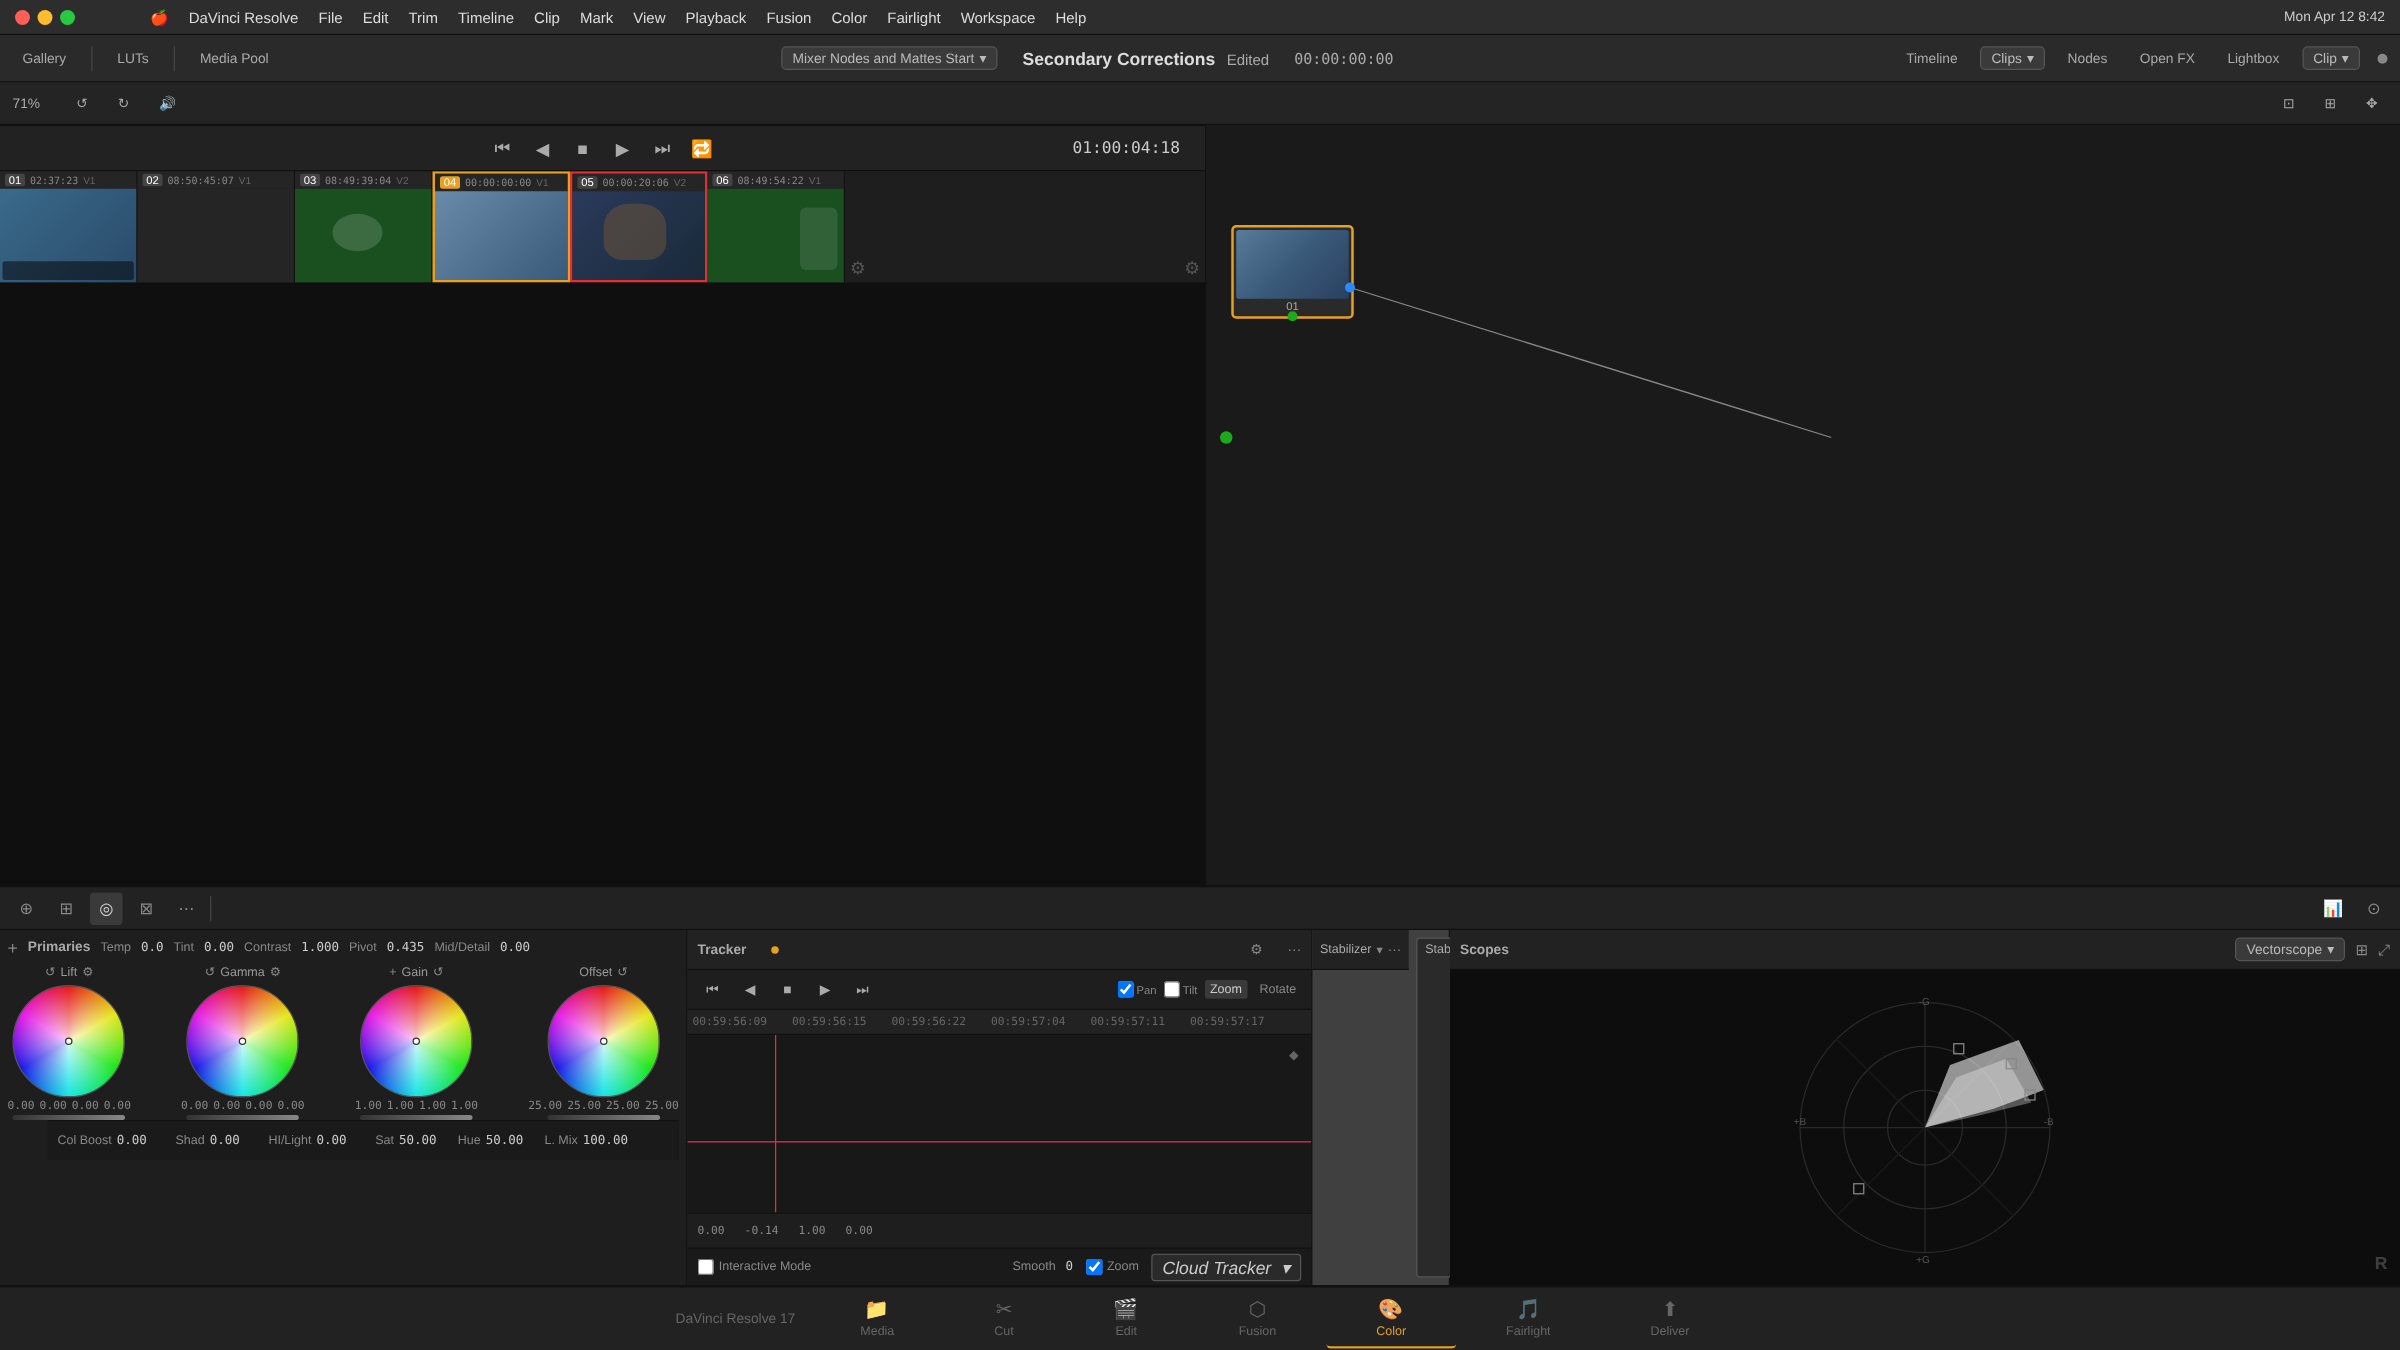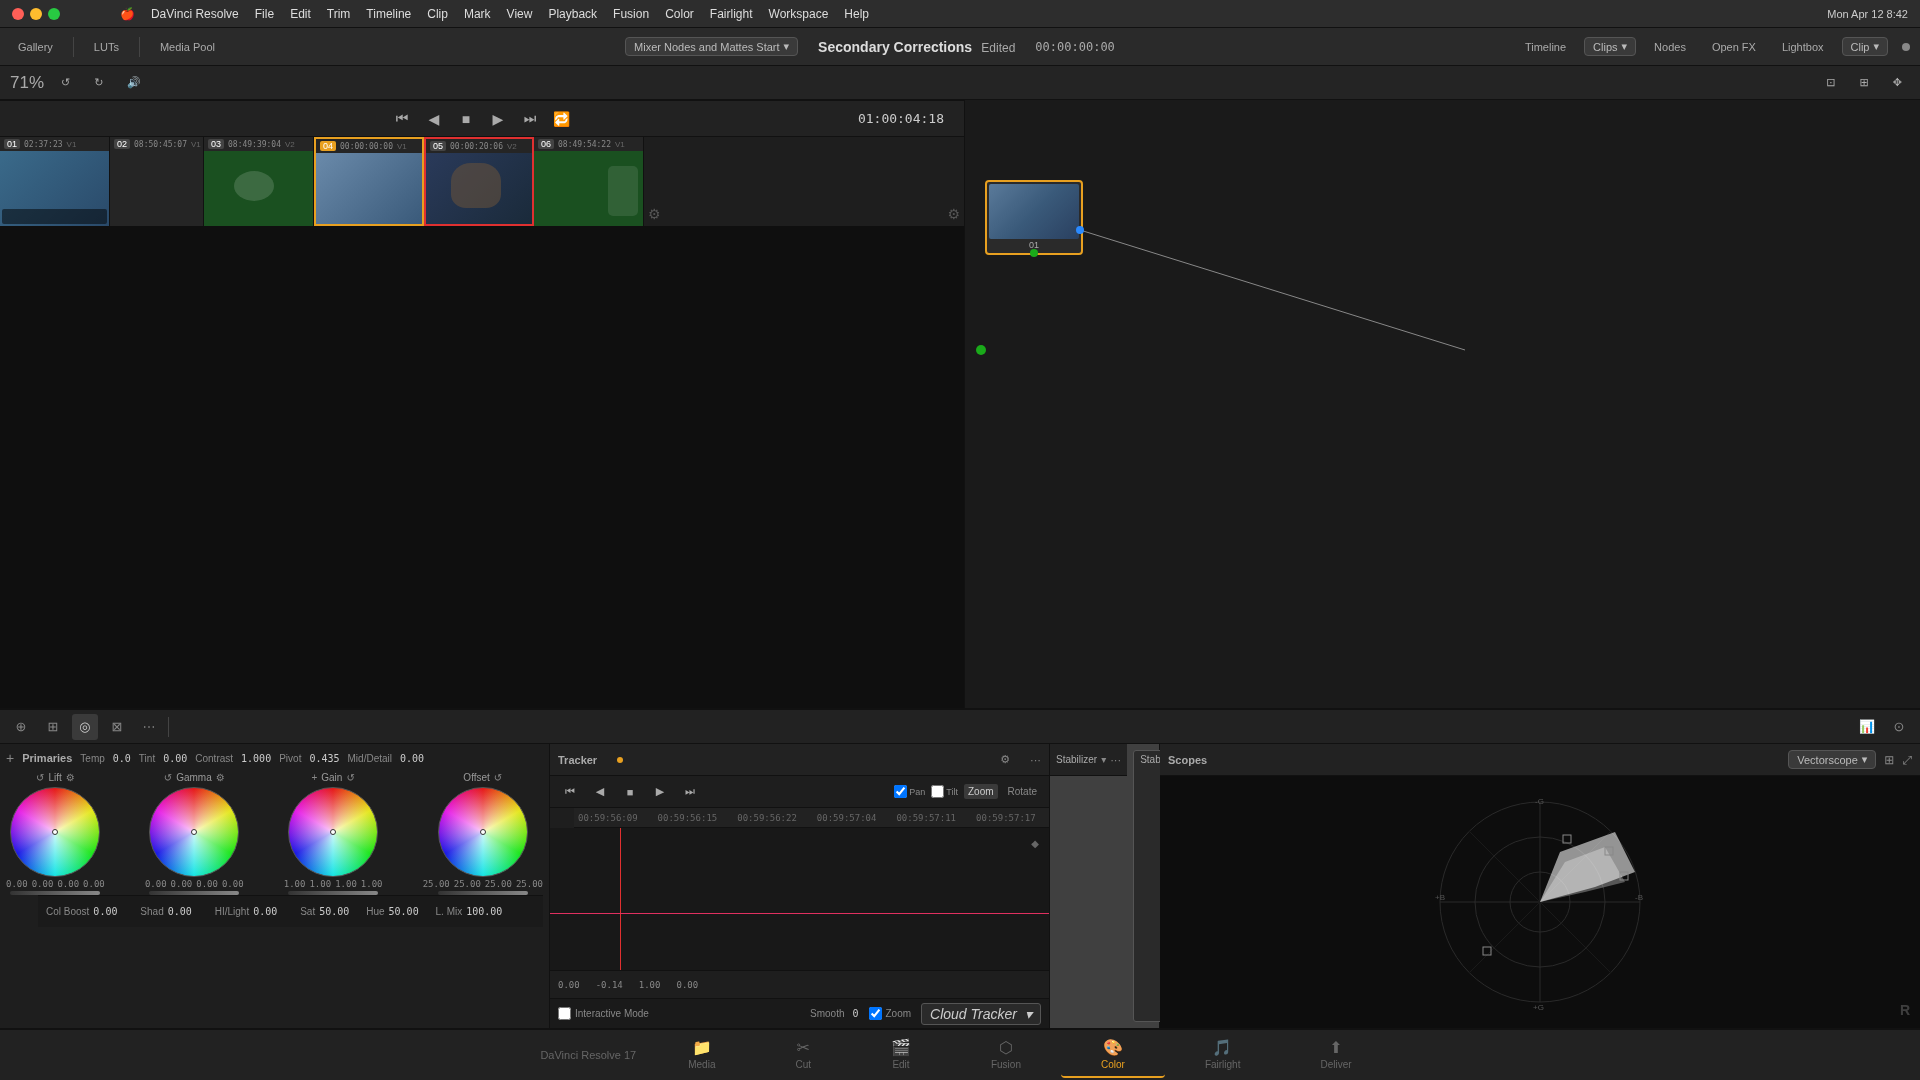--- a/index.html
+++ b/index.html
@@ -108,21 +108,21 @@
     .second-toolbar {
       height: 34px;
       background: #242424;
       display: flex;
       align-items: center;
       padding: 0 10px;
       border-bottom: 1px solid #111;
       gap: 8px;
     }
     .zoom-label {
-      font-size: 17px;
+      font-size: 11px;
       color: #aaa;
       min-width: 35px;
     }
 
     
     .main-layout {
       display: flex;
       height: calc(1080px - 28px - 38px - 34px);
       flex-direction: column;
     }
@@ -508,21 +508,20 @@
       height: 20px;
       background: #222;
       display: flex;
       align-items: center;
       padding: 0 4px;
       gap: 20px;
       font-size: 9px;
       color: #666;
       font-family: monospace;
       border-bottom: 1px solid #111;
-      margin-left: 24px;
     }
     .tracker-playhead {
       position: absolute;
       left: 70px;
       top: 0; bottom: 0;
       width: 1px;
       background: #e03030;
     }
     .tracker-line {
       position: absolute;
@@ -799,21 +798,21 @@
           <div class="clip-header">
             <span class="clip-num">01</span>
             <span class="clip-tc" style="font-size:8px">02:37:23</span>
             <span class="clip-track">V1</span>
           </div>
           <div class="clip-thumb" style="background:linear-gradient(135deg,#3a6a8a,#2a4a6a);min-height:55px;">
             <div style="position:absolute;bottom:2px;left:2px;right:2px;height:15px;background:rgba(0,0,0,0.5);border-radius:2px;"></div>
           </div>
         </div>
 
-        <div class="clip-item" style="width:94px">
+        <div class="clip-item" style="width:126px">
           <div class="clip-header">
             <span class="clip-num">02</span>
             <span class="clip-tc" style="font-size:8px">08:50:45:07</span>
             <span class="clip-track">V1</span>
           </div>
           <div class="clip-thumb" style="background:#252525;min-height:55px;"></div>
         </div>
 
         <div class="clip-item" style="width:110px">
           <div class="clip-header">

